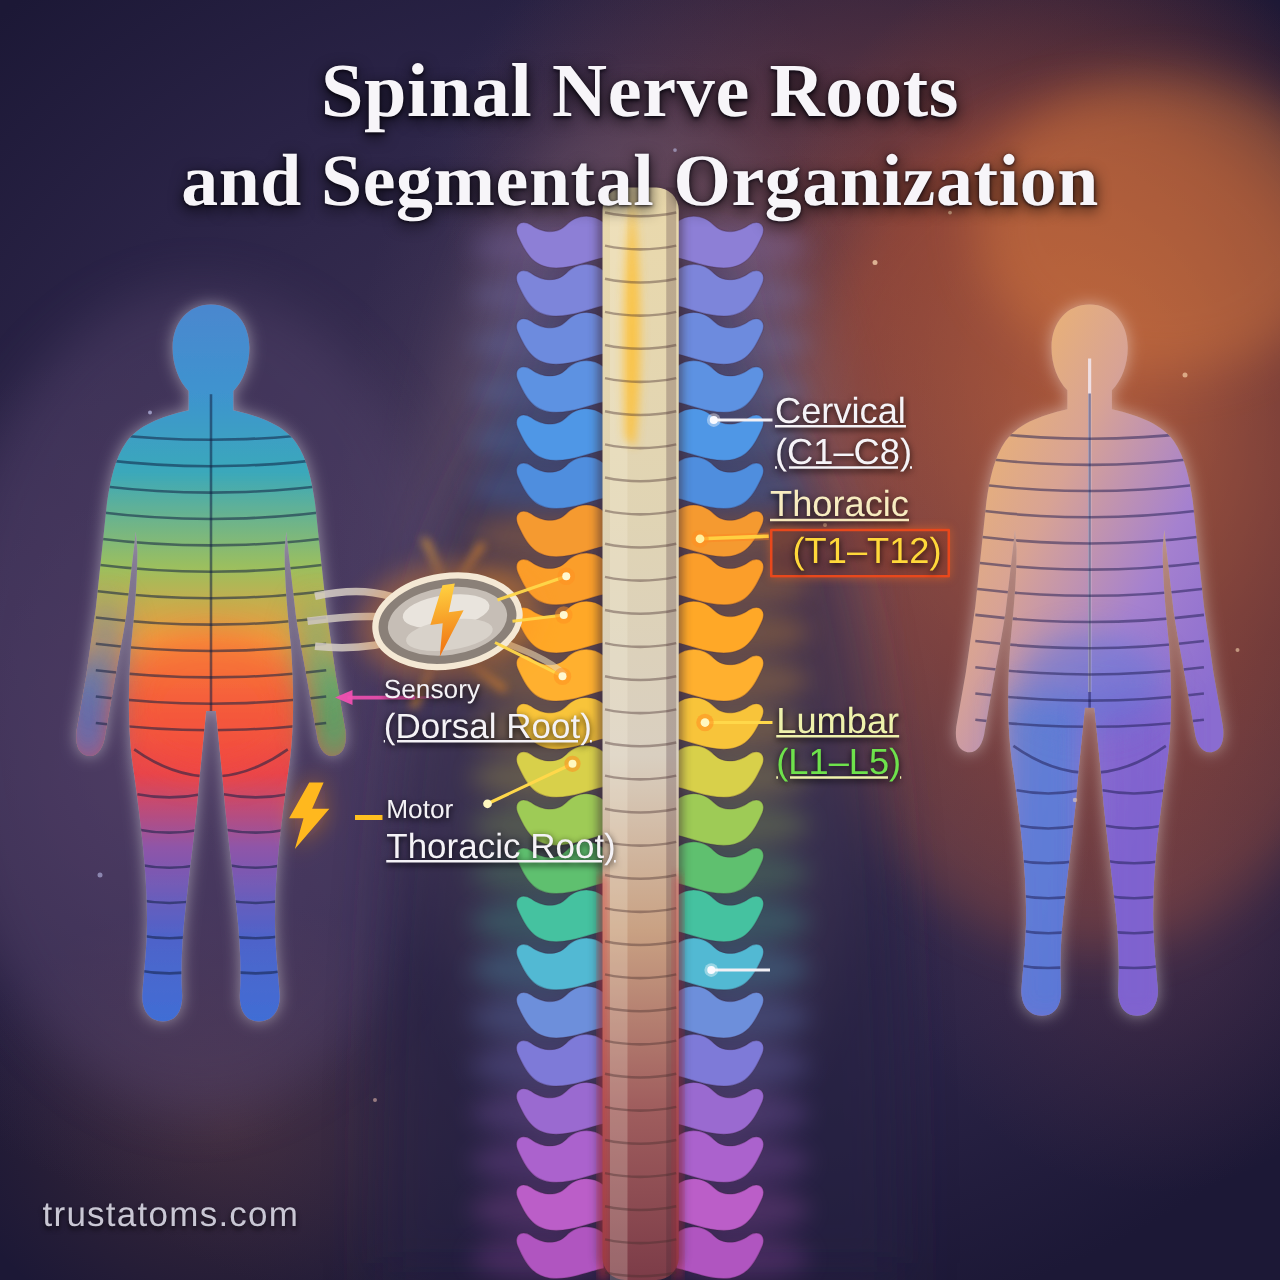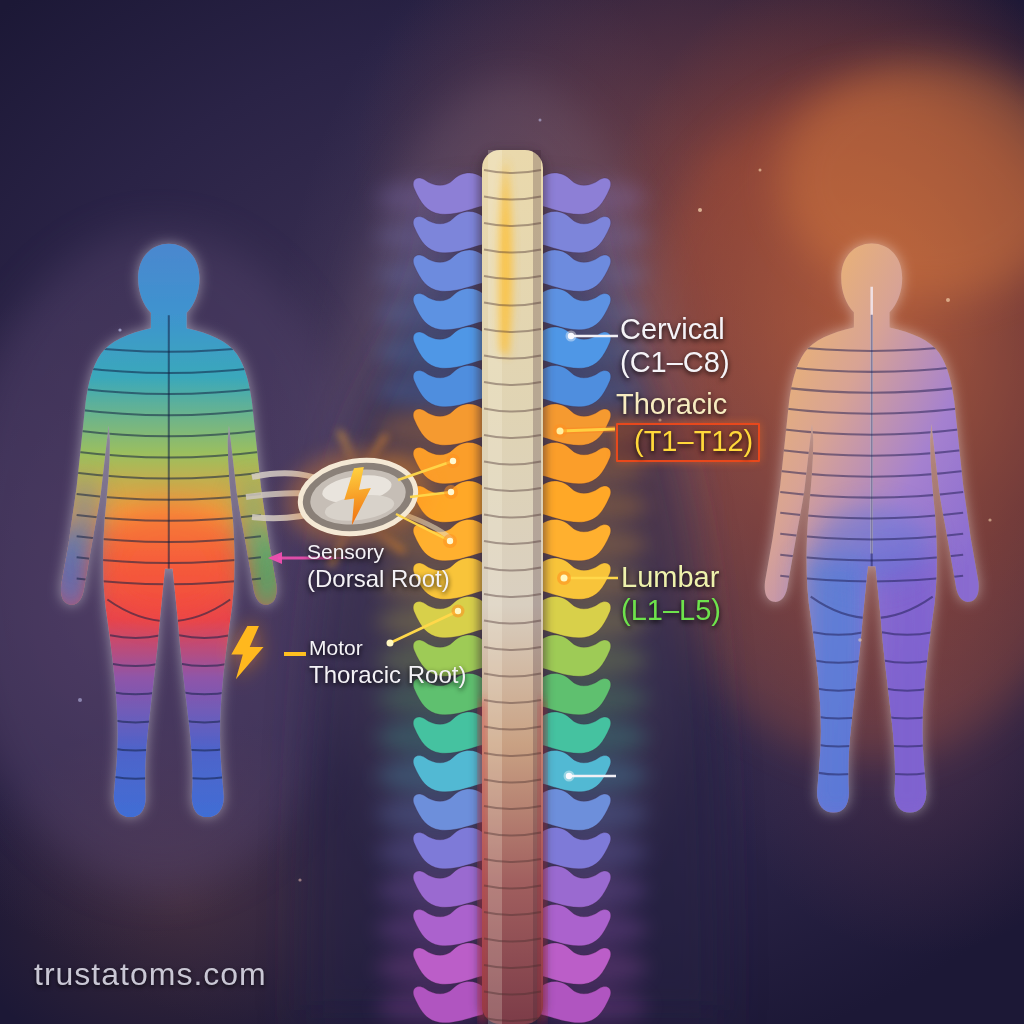--- a/index.html
+++ b/index.html
@@ -18,41 +18,41 @@
   }
   #scene{position:absolute;left:0;top:0;}
   .title{
     position:absolute;left:0;top:38px;width:1024px;text-align:center;
     font-family:"Liberation Serif",serif;font-weight:600;color:#f7f5f9;
     text-shadow:0 3px 12px rgba(0,0,0,.85),0 1px 3px rgba(10,5,20,.9);
     line-height:1.18;letter-spacing:.5px;
   }
   .title .t1{font-size:61px;}
   .title .t2{font-size:59px;}
-  .rlabel{position:absolute;line-height:1.13;text-shadow:0 2px 5px rgba(0,0,0,.85);}
+  .rlabel{position:absolute;line-height:1.13;text-shadow:0 2px 5px rgba(0,0,0,.85);text-decoration:underline;}
   .rlabel .nm{font-size:29px;font-weight:400;}
   .rlabel .rg{font-size:29px;font-weight:400;text-align:center;}
   .rlabel .rg.boxed{
     display:inline-block;border:2px solid #e8481c;background:rgba(140,40,8,.22);
     padding:0 5px 2px 16px;margin-top:2px;border-radius:1px;
     box-shadow:0 0 8px rgba(255,110,30,.45);
   }
   #lbl-cervical{left:620px;top:313px;color:#f5f3f7;}
   #lbl-thoracic{left:616px;top:388px;color:#f7ecc0;}
   #lbl-thoracic .rg{color:#ffd83a;}
   #lbl-lumbar{left:621px;top:561px;color:#eef2ac;}
   #lbl-lumbar .rg{color:#6ee24c;}
   #lbl-sacral{left:619px;top:753px;color:#f5f3f7;}
   .ann{position:absolute;color:#f4f2f6;text-shadow:0 2px 5px rgba(0,0,0,.9);line-height:1.1;}
   .ann .main{font-size:21px;}
-  .ann .sub{font-size:24px;margin-top:3px;}
+  .ann .sub{font-size:28px;margin-top:3px;text-decoration:underline;}
   #ann-sensory{left:307px;top:540px;}
   #ann-motor{left:309px;top:636px;}
   .watermark{
-    position:absolute;left:34px;top:956px;font-size:32px;color:#c9c7d4;
+    position:absolute;left:34px;top:956px;font-size:28px;color:#c9c7d4;
     letter-spacing:1px;text-shadow:0 2px 4px rgba(0,0,0,.7);
   }
 </style>
 </head>
 <body>
 
 <div id="stage">
 
   <svg id="scene" width="1024" height="1024" viewBox="0 0 1024 1024">
     <defs>
@@ -403,20 +403,24 @@
         <circle cx="660" cy="420" r="1.6" opacity=".5"></circle>
       <circle cx="120" cy="330" r="1.6" fill="#cfd4ff" opacity=".6"></circle>
         <circle cx="80" cy="700" r="2" fill="#cfd4ff" opacity=".5"></circle>
       <circle cx="300" cy="880" r="1.6" fill="#ffd0c0" opacity=".5"></circle>
         <circle cx="860" cy="640" r="1.8" opacity=".5"></circle>
       <circle cx="990" cy="520" r="1.6" opacity=".55"></circle>
         <circle cx="540" cy="120" r="1.5" fill="#cfd4ff" opacity=".5"></circle>
     </g>
   </svg>
 
+  <div class="title">
+    <div class="t1">Spinal Nerve Roots</div>
+    <div class="t2">and Segmental Organization</div>
+  </div>
 
   <div class="rlabel" id="lbl-cervical">
     <div class="nm">Cervical</div>
     <div class="rg">(C1–C8)</div>
   </div>
 
   <div class="rlabel" id="lbl-thoracic">
     <div class="nm">Thoracic</div>
     <div class="rg boxed">(T1–T12)</div>
   </div>

